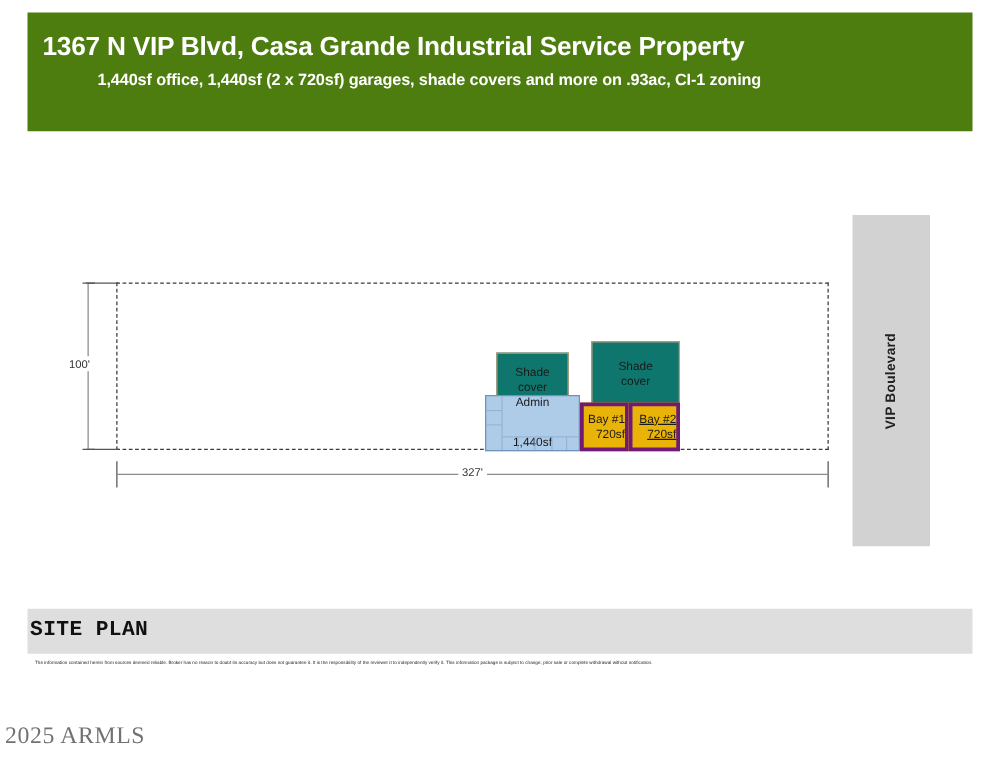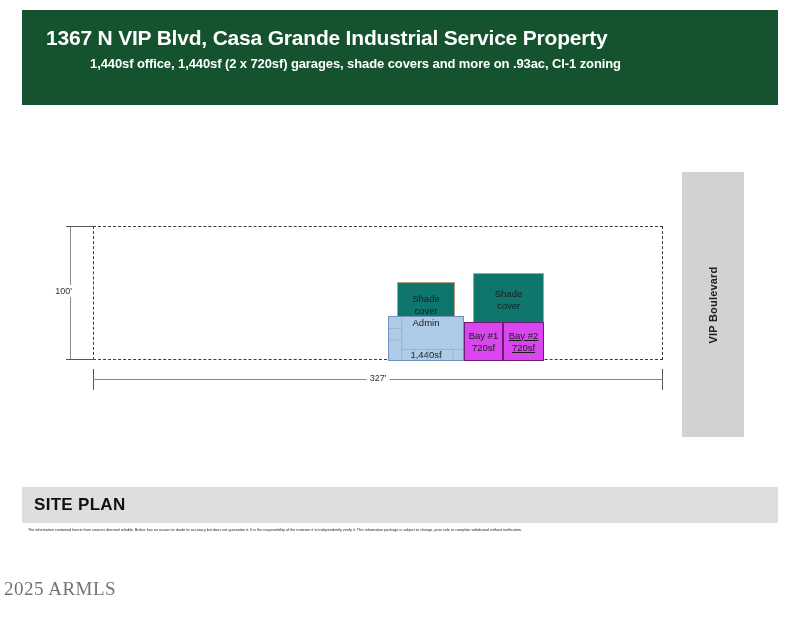--- a/index.html
+++ b/index.html
@@ -16,23 +16,23 @@
     overflow: hidden;
   }
 
   
   .header-band {
     position: absolute;
     left: 22px;
     top: 10px;
     width: 756px;
     height: 95px;
-    background: #14532d;
+    background: #4d7c0f;
     box-sizing: border-box;
-    padding: 16px 0 0 24px;
+    padding: 16px 0 0 12px;
   }
   .header-title {
     color: #ffffff;
     font-size: 21px;
     font-weight: bold;
     letter-spacing: -0.2px;
     line-height: 1.15;
     white-space: nowrap;
   }
   .header-subtitle {
@@ -182,22 +182,23 @@
   }
   .block-shade {
     background: #0f766e;
     border: 1px solid #b9a07c;
   }
   .block-admin {
     background: #aecbe8;
     border: 1px solid #6f94bb;
   }
   .block-bay {
-    background: #d946ef;
-    border: 1px solid #701a75;
+    background: #eab308;
+    border: 3px solid #701a75;
+    align-items: flex-end;
   }
   .block-line { white-space: nowrap; }
 
   
   .admin-partitions {
     position: absolute;
     left: 0; top: 0;
     width: 100%; height: 100%;
     pointer-events: none;
   }
@@ -216,26 +217,27 @@
   .footer-band {
     position: absolute;
     left: 22px;
     top: 487px;
     width: 756px;
     height: 36px;
     background: #dedede;
   }
   .footer-title {
     position: absolute;
-    left: 34px;
+    left: 24px;
     top: 495px;
     font-size: 17px;
     font-weight: bold;
     color: #111111;
     letter-spacing: 0.3px;
+    font-family: Liberation Mono, monospace;
   }
   .footer-disclaimer {
     position: absolute;
     left: 28px;
     top: 528px;
     width: 752px;
     font-size: 3.7px;
     color: #1a1a1a;
     line-height: 1.25;
     letter-spacing: 0.02px;

